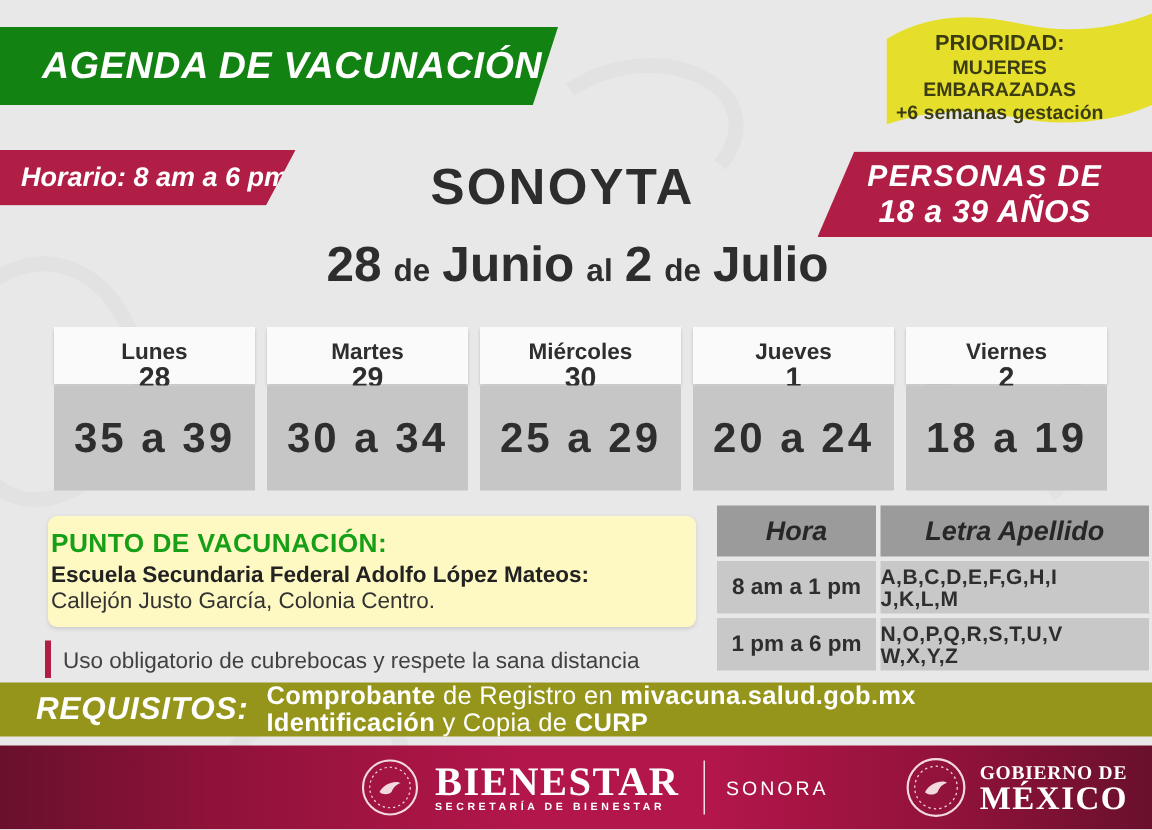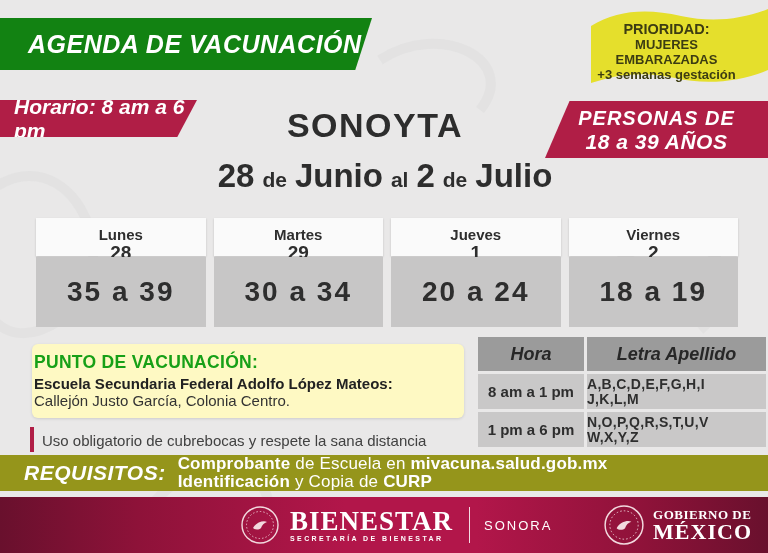--- a/index.html
+++ b/index.html
@@ -23,21 +23,21 @@
   .yellow-text{position:absolute;left:0;top:16px;width:151px;text-align:center;color:#3c3c12;line-height:15px;}
   .yellow-text .p1{font-size:14.5px;font-weight:800;}
   .yellow-text .p2{font-size:13px;font-weight:800;}
   .yellow-text .p3{font-size:13px;font-weight:600;}
 
   
   .horario-banner{left:0;top:100px;width:197px;height:37px;background:#b01e46;
     clip-path:polygon(0 0,100% 0,90% 100%,0 100%);
     display:flex;align-items:center;padding-left:14px;box-sizing:border-box;
     filter:drop-shadow(2px 2px 2px rgba(0,0,0,.25));}
-  .horario-banner span{color:#fff;font-size:21px;font-style:italic;font-weight:600;}
+  .horario-banner span{color:#fff;font-size:18px;font-style:italic;font-weight:600;}
 
   
   .city{left:180px;top:106px;width:390px;text-align:center;font-size:34px;font-weight:800;
     color:#2d2d2d;letter-spacing:1.5px;}
   .date-line{left:40px;top:157px;width:690px;text-align:center;color:#2d2d2d;}
   .date-line .big{font-size:33px;font-weight:800;}
   .date-line .sm{font-size:21px;font-weight:700;}
   .date-line span{margin:0 4px;}
 
   
@@ -123,21 +123,21 @@
     <span>AGENDA DE VACUNACIÓN</span>
   </div>
 
   <div class="abs yellow-wrap">
     <svg width="177" height="82" viewBox="0 0 177 82">
       <path d="M0,20 C26,4 56,2 90,10 C122,17 152,13 177,3 L177,64 C150,76 114,79 84,72 C54,65 26,68 0,77 Z" fill="#e5df2c"></path>
     </svg>
     <div class="yellow-text">
       <div class="p1">PRIORIDAD:</div>
       <div class="p2">MUJERES EMBARAZADAS</div>
-      <div class="p3">+3 semanas gestación</div>
+      <div class="p3">+6 semanas gestación</div>
     </div>
   </div>
 
   <div class="abs horario-banner">
     <span>Horario: 8 am a 6 pm</span>
   </div>
 
   <div class="abs city">SONOYTA</div>
   <div class="abs date-line">
     <span class="big">28</span><span class="sm">de</span><span class="big">Junio</span><span class="sm">al</span><span class="big">2</span><span class="sm">de</span><span class="big">Julio</span>
@@ -155,20 +155,27 @@
         <div class="day-date">28</div>
       </div>
       <div class="day-ages">35 a 39</div>
     </div>
     <div class="day-col">
       <div class="day-head">
         <div class="day-name">Martes</div>
         <div class="day-date">29</div>
       </div>
       <div class="day-ages">30 a 34</div>
+    </div>
+    <div class="day-col">
+      <div class="day-head">
+        <div class="day-name">Miércoles</div>
+        <div class="day-date">30</div>
+      </div>
+      <div class="day-ages">25 a 29</div>
     </div>
     <div class="day-col">
       <div class="day-head">
         <div class="day-name">Jueves</div>
         <div class="day-date">1</div>
       </div>
       <div class="day-ages">20 a 24</div>
     </div>
     <div class="day-col">
       <div class="day-head">
@@ -205,21 +212,21 @@
       </div>
     </div>
   </div>
 
   <div class="abs notice-bar"></div>
   <div class="abs notice">Uso obligatorio de cubrebocas y respete la sana distancia</div>
 
   <div class="abs req-band">
     <div class="req-label">REQUISITOS:</div>
     <div class="req-text">
-      <div><b>Comprobante</b><span> de Escuela en </span><b>mivacuna.salud.gob.mx</b></div>
+      <div><b>Comprobante</b><span> de Registro en </span><b>mivacuna.salud.gob.mx</b></div>
       <div><b>Identificación</b><span>  y Copia de </span><b>CURP</b></div>
     </div>
   </div>
 
   <div class="abs footer">
     <div class="f-left">
       <svg class="seal" width="40" height="40" viewBox="0 0 40 40">
         <circle cx="20" cy="20" r="18" fill="none" stroke="#f2d9de" stroke-width="1.4"></circle>
         <circle cx="20" cy="20" r="13.5" fill="none" stroke="#f2d9de" stroke-width="0.8" stroke-dasharray="1.5 2"></circle>
         <path d="M13,23 C16,17 24,15 27,17 C24,18 22,20 21,23 C19,25 15,25 13,23 Z" fill="#f2d9de"></path>

